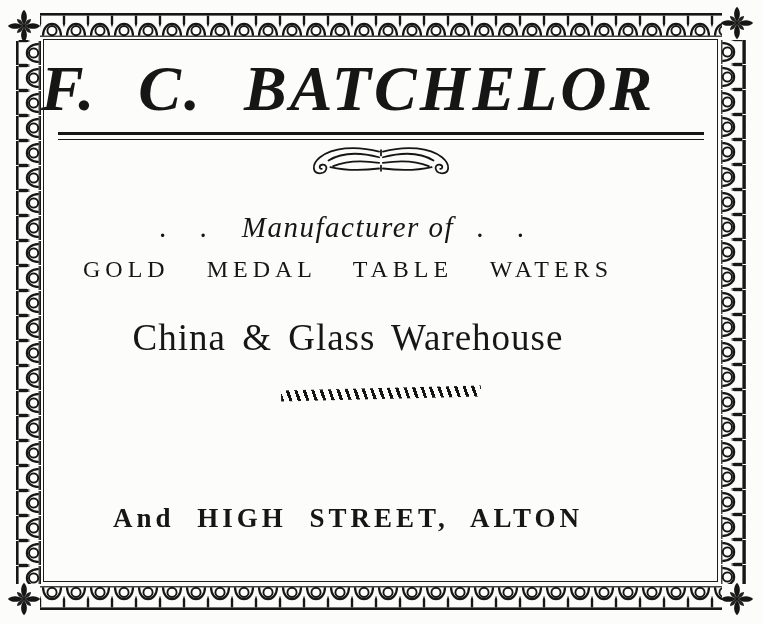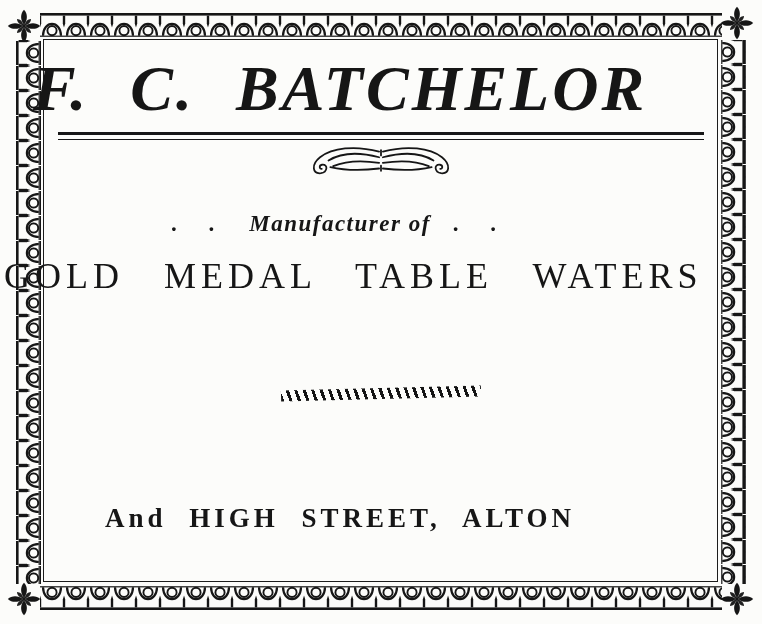--- a/index.html
+++ b/index.html
@@ -5,21 +5,21 @@
   html,body{margin:0;padding:0;background:#ffffff;}
   .page{
     position:relative;
     width:762px;height:624px;
     background:#fcfcfa;
     overflow:hidden;
     font-family:"Liberation Serif","DejaVu Serif",serif;
     color:#161616;
   }
   .abs{position:absolute;}
-  .centered{left:4px;width:672px;text-align:center;}
+  .centered{left:12px;width:672px;text-align:center;}
 
   
   .band{position:absolute;display:block;}
 
   
   .inner-frame{
     position:absolute;left:43px;top:39px;width:673px;height:541px;
     border:1.6px solid #1c1c1c;
   }
 
@@ -37,30 +37,30 @@
   
   .double-rule{
     top:132px;left:58px;width:646px;height:4px;
     border-top:3px solid #171717;
     border-bottom:1.5px solid #171717;
   }
   .flourish{top:142px;left:306px;width:150px;height:38px;}
 
   
   .tagline{
-    top:210px;font-size:23px;line-height:1.2;
-    font-style:italic;font-weight:700;letter-spacing:1.5px;
+    top:210px;font-size:29px;line-height:1.2;
+    font-style:italic;font-weight:400;letter-spacing:1.5px;
   }
   .tagline .dots{letter-spacing:13px;font-style:normal;}
   .tagline .dots.left{margin-right:22px;}
   .tagline .dots.right{margin-left:22px;}
 
   
   .product{
-    top:256px;font-size:36px;line-height:1.15;
+    top:256px;font-size:24px;line-height:1.15;
     font-weight:400;letter-spacing:5px;word-spacing:26px;
     white-space:nowrap;
     text-align:center;
   }
 
   
   .warehouse{
     top:316px;font-size:37px;line-height:1.2;
     font-weight:400;letter-spacing:1px;word-spacing:6px;
   }
@@ -181,18 +181,19 @@
       <path d="M80,25 L80,30.5"></path>
     </g>
   </svg>
 
   <div class="abs centered tagline">
     <span class="dots left">. .</span><span>Manufacturer of</span><span class="dots right">. .</span>
   </div>
 
   <div class="abs centered product">GOLD MEDAL TABLE WATERS</div>
 
+  <div class="abs centered warehouse">China &amp; Glass Warehouse</div>
 
   <div class="abs hatch"></div>
 
   <div class="abs centered address2">And HIGH STREET, ALTON</div>
 
 </div>
 
 </body></html>

